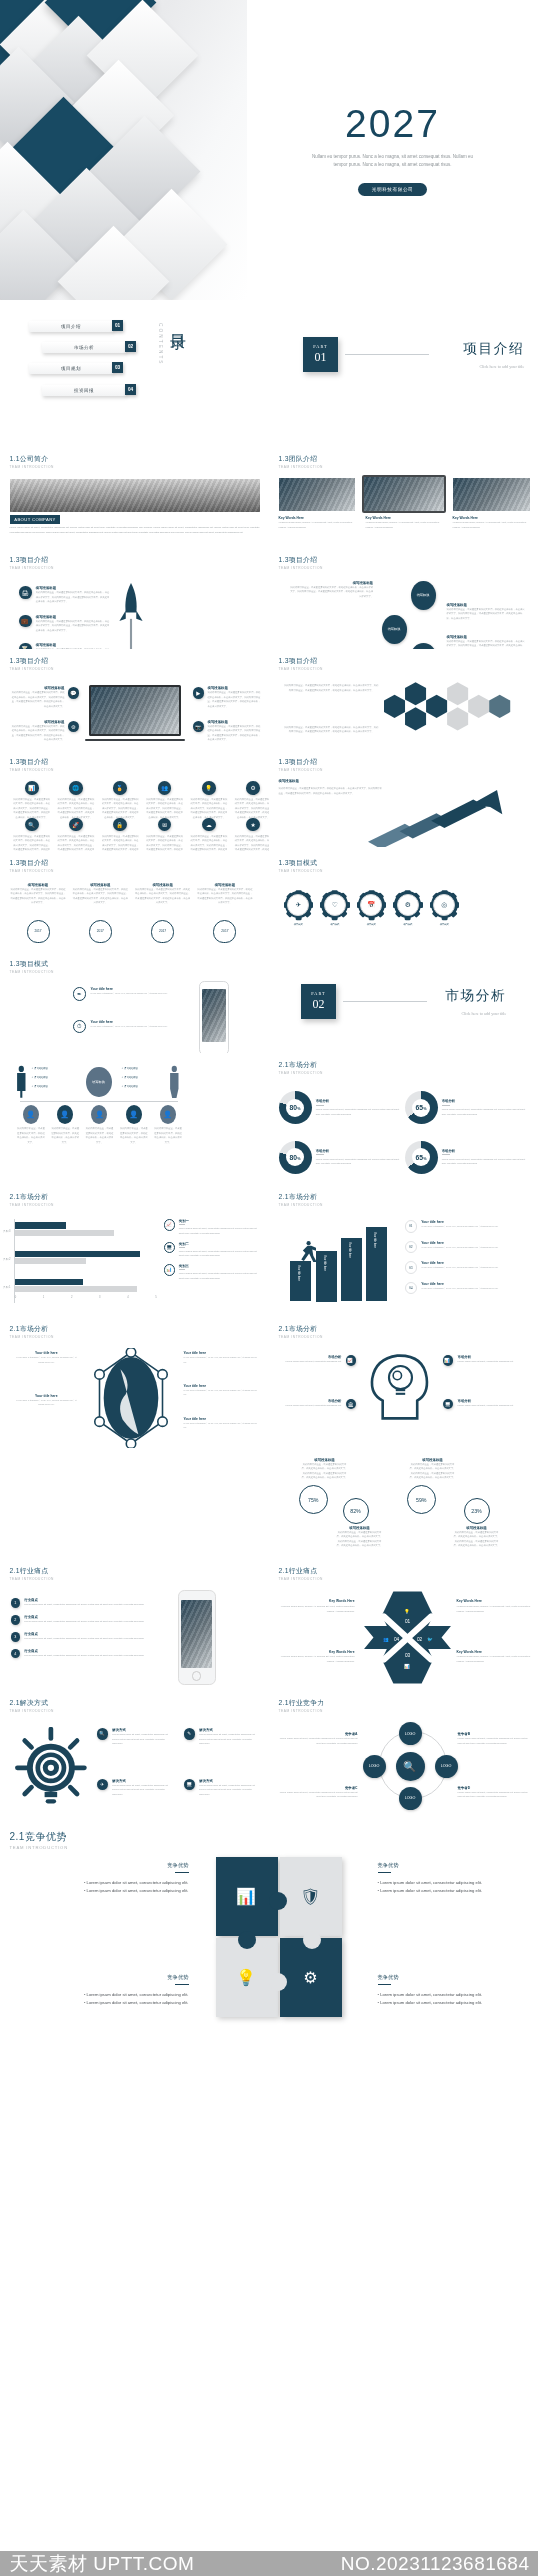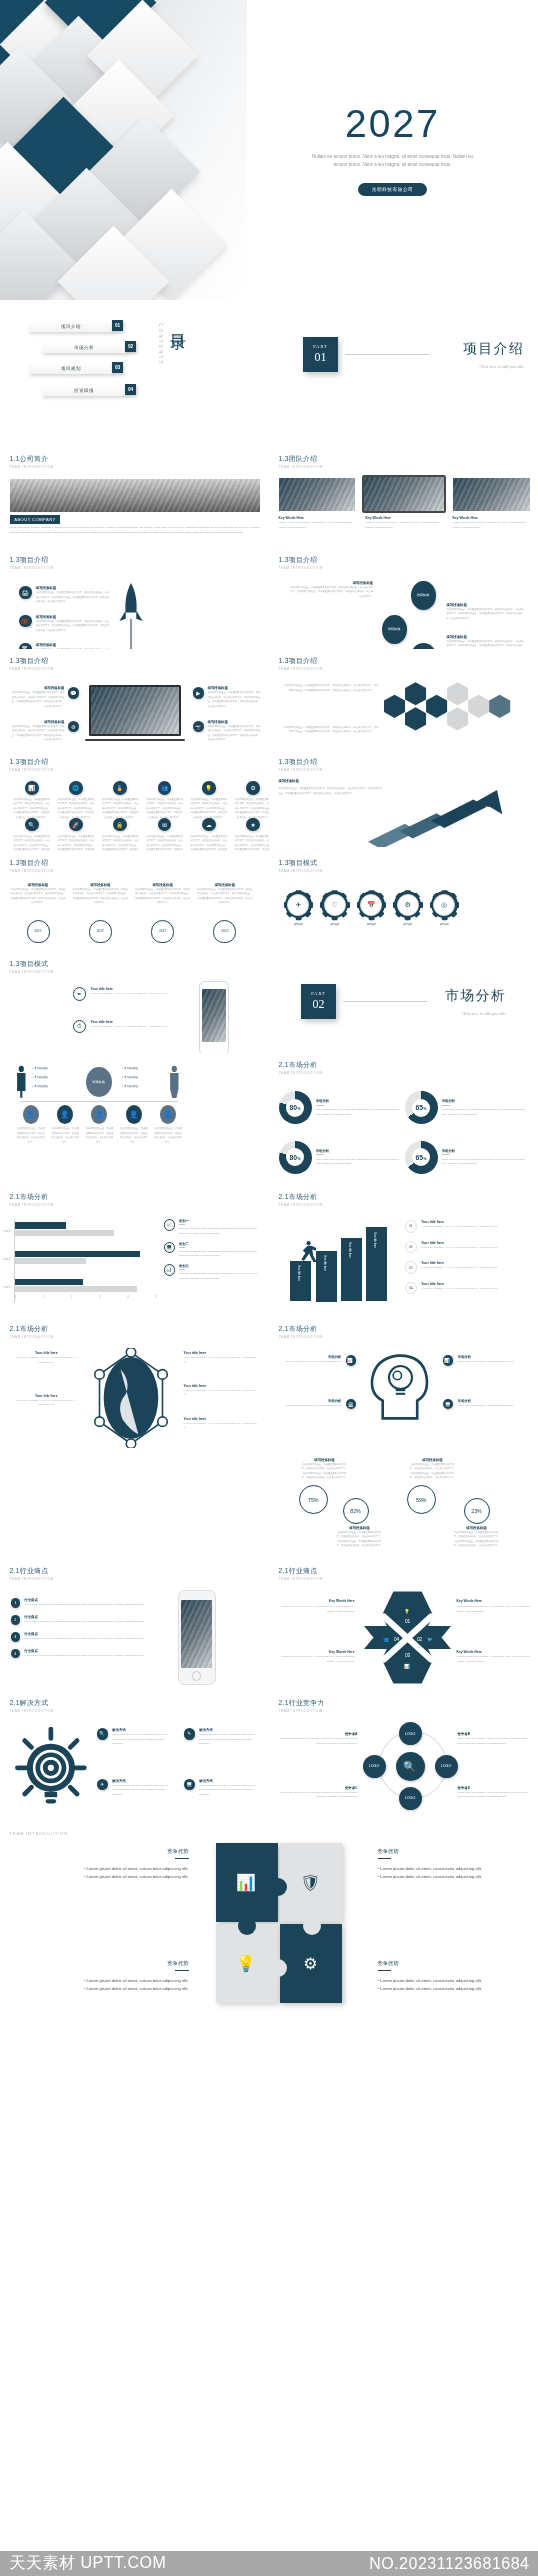--- a/index.html
+++ b/index.html
@@ -64,21 +64,21 @@
   .kwb { font-size:2.4px; color:#a2a8ac; line-height:1.9; margin-top:1.6px; }
   .ic { border-radius:50%; background:#1b4459; color:#fff; display:flex; align-items:center; justify-content:center;
      box-shadow:0.5px 1.1px 2.6px rgba(0,0,0,.22); }
   .h3 { font-size:3.4px; color:#1b4459; font-weight:bold; }
   .p6 { font-size:2.3px; color:#a3a9ad; line-height:1.95; }
   .circ-o { border:1.1px solid #1b4459; border-radius:50%; display:flex; align-items:center; justify-content:center; color:#1b4459; }
   .dn { background:#1b4459; }
   .gr { background:#d4d6d8; }
   .footer { position:absolute; left:0; bottom:0; width:539px; height:25px; background:#a8a8a8;
      display:flex; align-items:center; justify-content:space-between; padding:0 9.5px; }
-  .footer div { color:#fff; font-size:16px; letter-spacing:0.5px; font-family:"Liberation Sans",sans-serif; }
+  .footer div { color:#fff; font-size:19px; letter-spacing:0.5px; font-family:"Liberation Sans",sans-serif; }
   .rot { writing-mode:vertical-rl; }
   .ring { border-radius:50%; }
   .ring.d80 { background:conic-gradient(#1b4459 0 80%, #e3e5e7 80% 100%); }
   .ring.d65 { background:conic-gradient(#1b4459 0 65%, #e3e5e7 65% 100%); }
   .ring .hole { background:#fff; border-radius:50%; display:flex; align-items:center; justify-content:center; }
   .pct { font-size:6.8px; color:#1b4459; font-weight:bold; }
   .pct small { font-size:3.7px; }
   .gear { position:relative; width:27px; height:27px; }
   .gear i { position:absolute; left:50%; top:50%; width:29.5px; height:5.8px; margin:-2.9px 0 0 -14.7px; background:#1b4459; border-radius:1.1px; }
   .gear .core { position:absolute; inset:2.6px; border-radius:50%; background:#fff; border:0.5px solid #d8dadc; z-index:3;
@@ -980,20 +980,21 @@
           <div class="p6">Lorem ipsum dolor sit amet, consectetur adipiscing elit. Donec luctus nibh sit amet sem vulputate venenatis bibendum</div>
         </div>
       <div style="position:absolute;left:179px;top:66px;width:74px">
           <div class="h3">竞争者D</div>
           <div class="p6">Lorem ipsum dolor sit amet, consectetur adipiscing elit. Donec luctus nibh sit amet sem vulputate venenatis bibendum</div>
         </div>
     </div>
   </div>
 
   <div class="slide" style="width:539px;height:247px">
+    <div style="font-size:10px;color:#2b5a72;letter-spacing:0.5px">2.1竞争优势</div>
     <div style="font-size:4.2px;color:#b0b5b9;letter-spacing:0.8px;margin-top:1.1px">TEAM INTRODUCTION</div>
     <div style="position:relative;height:210px;margin-top:11.6px">
 
       <div style="position:absolute;left:63px;top:0;width:116px;text-align:right">
         <div style="font-size:5.3px;color:#1b4459">竞争优势</div>
         <div style="width:13.7px;height:1.1px;background:#1b4459;margin:3.2px 0 5.3px auto"></div>
         <div style="font-size:4.2px;color:#4b5055;line-height:2.1">• <span>Lorem ipsum dolor sit amet, consectetur adipiscing elit.</span></div>
         <div style="font-size:4.2px;color:#4b5055;line-height:2.1">• <span>Lorem ipsum dolor sit amet, consectetur adipiscing elit.</span></div>
       </div>
       <div style="position:absolute;left:63px;top:112px;width:116px;text-align:right">

